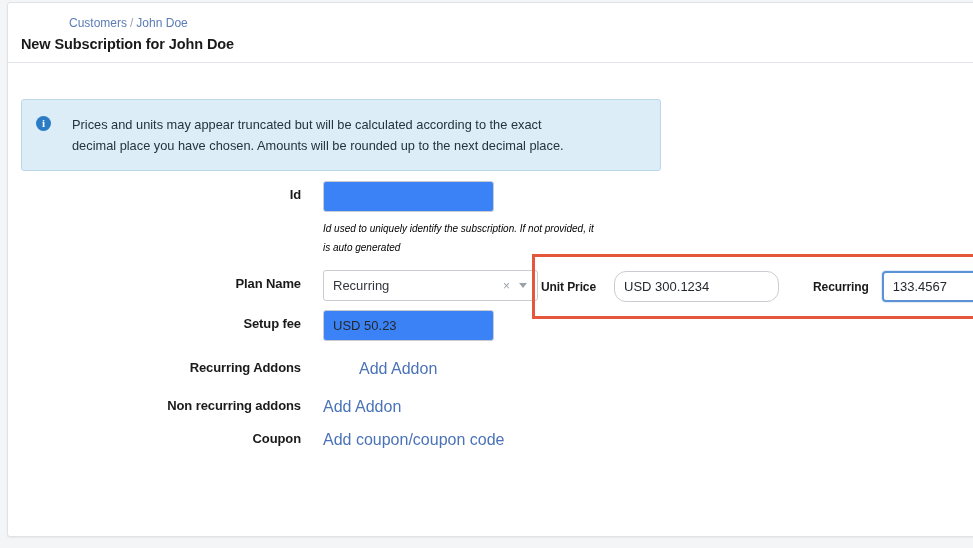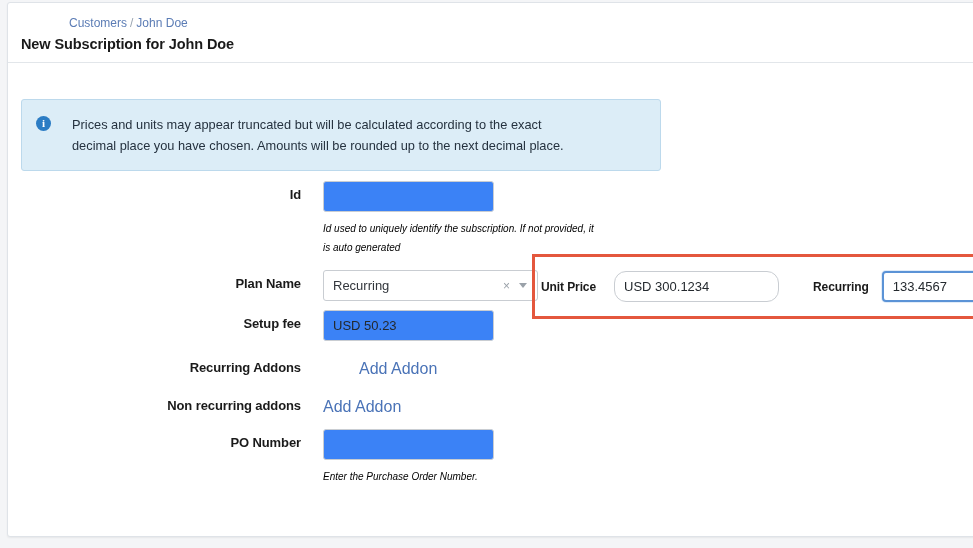--- a/index.html
+++ b/index.html
@@ -284,28 +284,27 @@
       </div>
     </div>
 
     <div class="form-row" style="margin-top:14px;">
       <div class="lbl">Non recurring addons</div>
       <div class="fld">
         <a class="linktext" href="#">Add Addon</a>
       </div>
     </div>
 
-
-    <div class="form-row" style="margin-top:13px;">
-      <div class="lbl">PO Number</div>
-      <div class="fld">
-        <div class="txtinput"></div>
-        <div class="helper">Enter the Purchase Order Number.</div>
-      </div>
-    </div>
+    <div class="form-row" style="margin-top:9px;">
+      <div class="lbl">Coupon</div>
+      <div class="fld">
+        <a class="linktext" href="#">Add coupon/coupon code</a>
+      </div>
+    </div>
+
 
   </div>
 
   <div class="highlight-box"></div>
 
   <div class="price-group">
     <span class="pg-label">Unit Price</span>
     <div class="unit-input">USD  300.1234</div>
     <span class="pg-label qty-label">Recurring</span>
     <div class="qty-input">133.4567</div>

